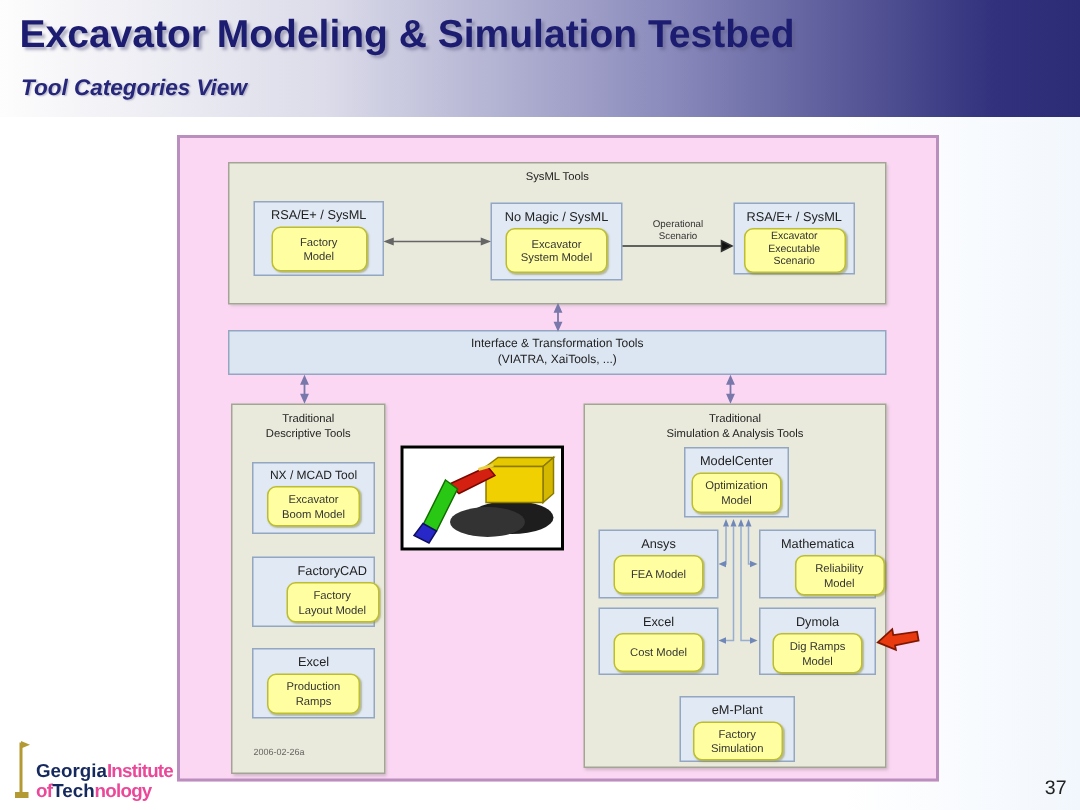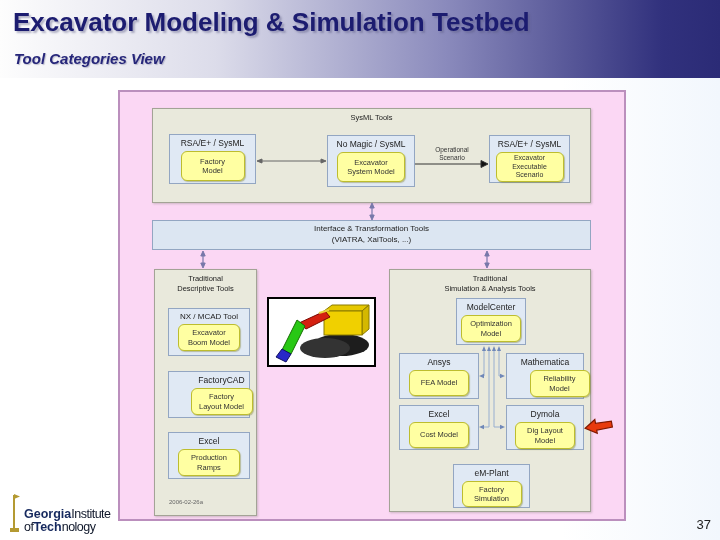--- a/index.html
+++ b/index.html
@@ -36,21 +36,21 @@
   .ifbar div{font-size:8px;color:#222;line-height:1.35;}
   .edge-label{left:423px;top:146px;width:58px;text-align:center;font-size:6.5px;
               color:#333;white-space:pre-line;line-height:1.3;}
   .datecode{font-size:6px;color:#666;position:absolute;left:14px;bottom:10px;}
   svg.overlay{position:absolute;left:0;top:0;width:720px;height:540px;pointer-events:none;}
   
   .pagenum{right:9px;bottom:8px;font-size:13px;color:#222;}
   .logo{left:8px;bottom:6px;display:flex;align-items:flex-end;gap:3px;}
   .logo-text{font-size:12.5px;line-height:1.05;color:#16295e;white-space:nowrap;}
   .logo-text .b{font-weight:bold;color:#16295e;}
-  .logo-text .lt{color:#0f172a;font-weight:normal;letter-spacing:-.5px;}
+  .logo-text .lt{color:#ec4899;font-weight:bold;letter-spacing:-.5px;}
 </style>
 </head>
 <body>
 
 <div class="abs hdr"></div>
 <div class="abs title">Excavator Modeling &amp; Simulation Testbed</div>
 <div class="abs subtitle">Tool Categories View</div>
 
 <div class="abs pink"></div>
 
@@ -133,21 +133,21 @@
   <div class="tname">Mathematica</div>
   <div class="model" style="width:58px;height:25px;margin-left:29px;">Reliability
 Model</div>
 </div>
 <div class="abs tbox" style="left:399px;top:405px;width:80px;height:45px;">
   <div class="tname">Excel</div>
   <div class="model" style="width:58px;height:24px;">Cost Model</div>
 </div>
 <div class="abs tbox" style="left:506px;top:405px;width:78px;height:45px;">
   <div class="tname">Dymola</div>
-  <div class="model" style="width:58px;height:25px;">Dig Layout
+  <div class="model" style="width:58px;height:25px;">Dig Ramps
 Model</div>
 </div>
 <div class="abs tbox" style="left:453px;top:464px;width:77px;height:44px;">
   <div class="tname">eM-Plant</div>
   <div class="model" style="width:58px;height:24px;">Factory
 Simulation</div>
 </div>
 
 <svg class="overlay">
 

